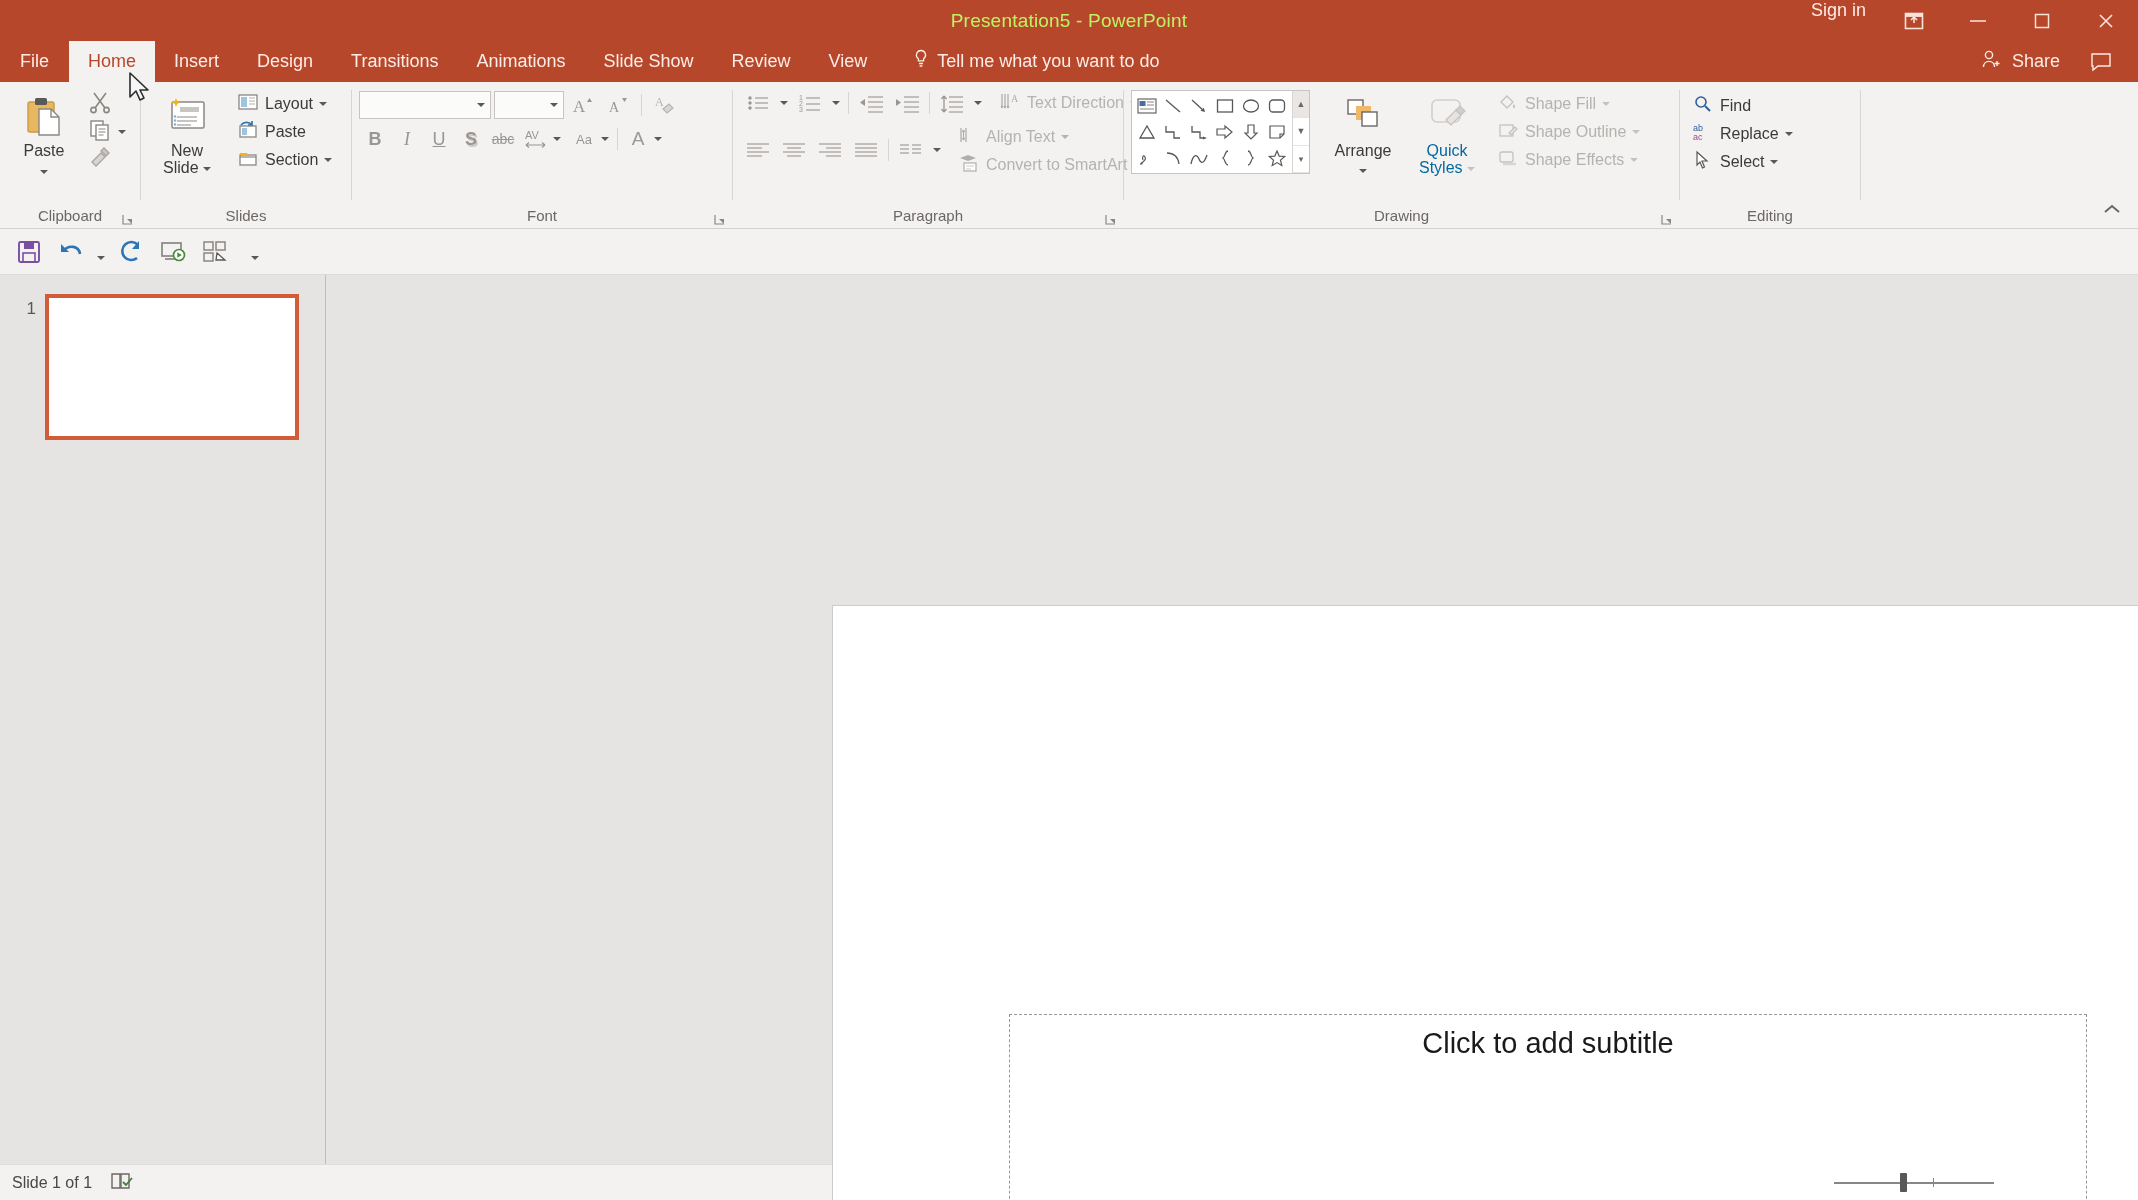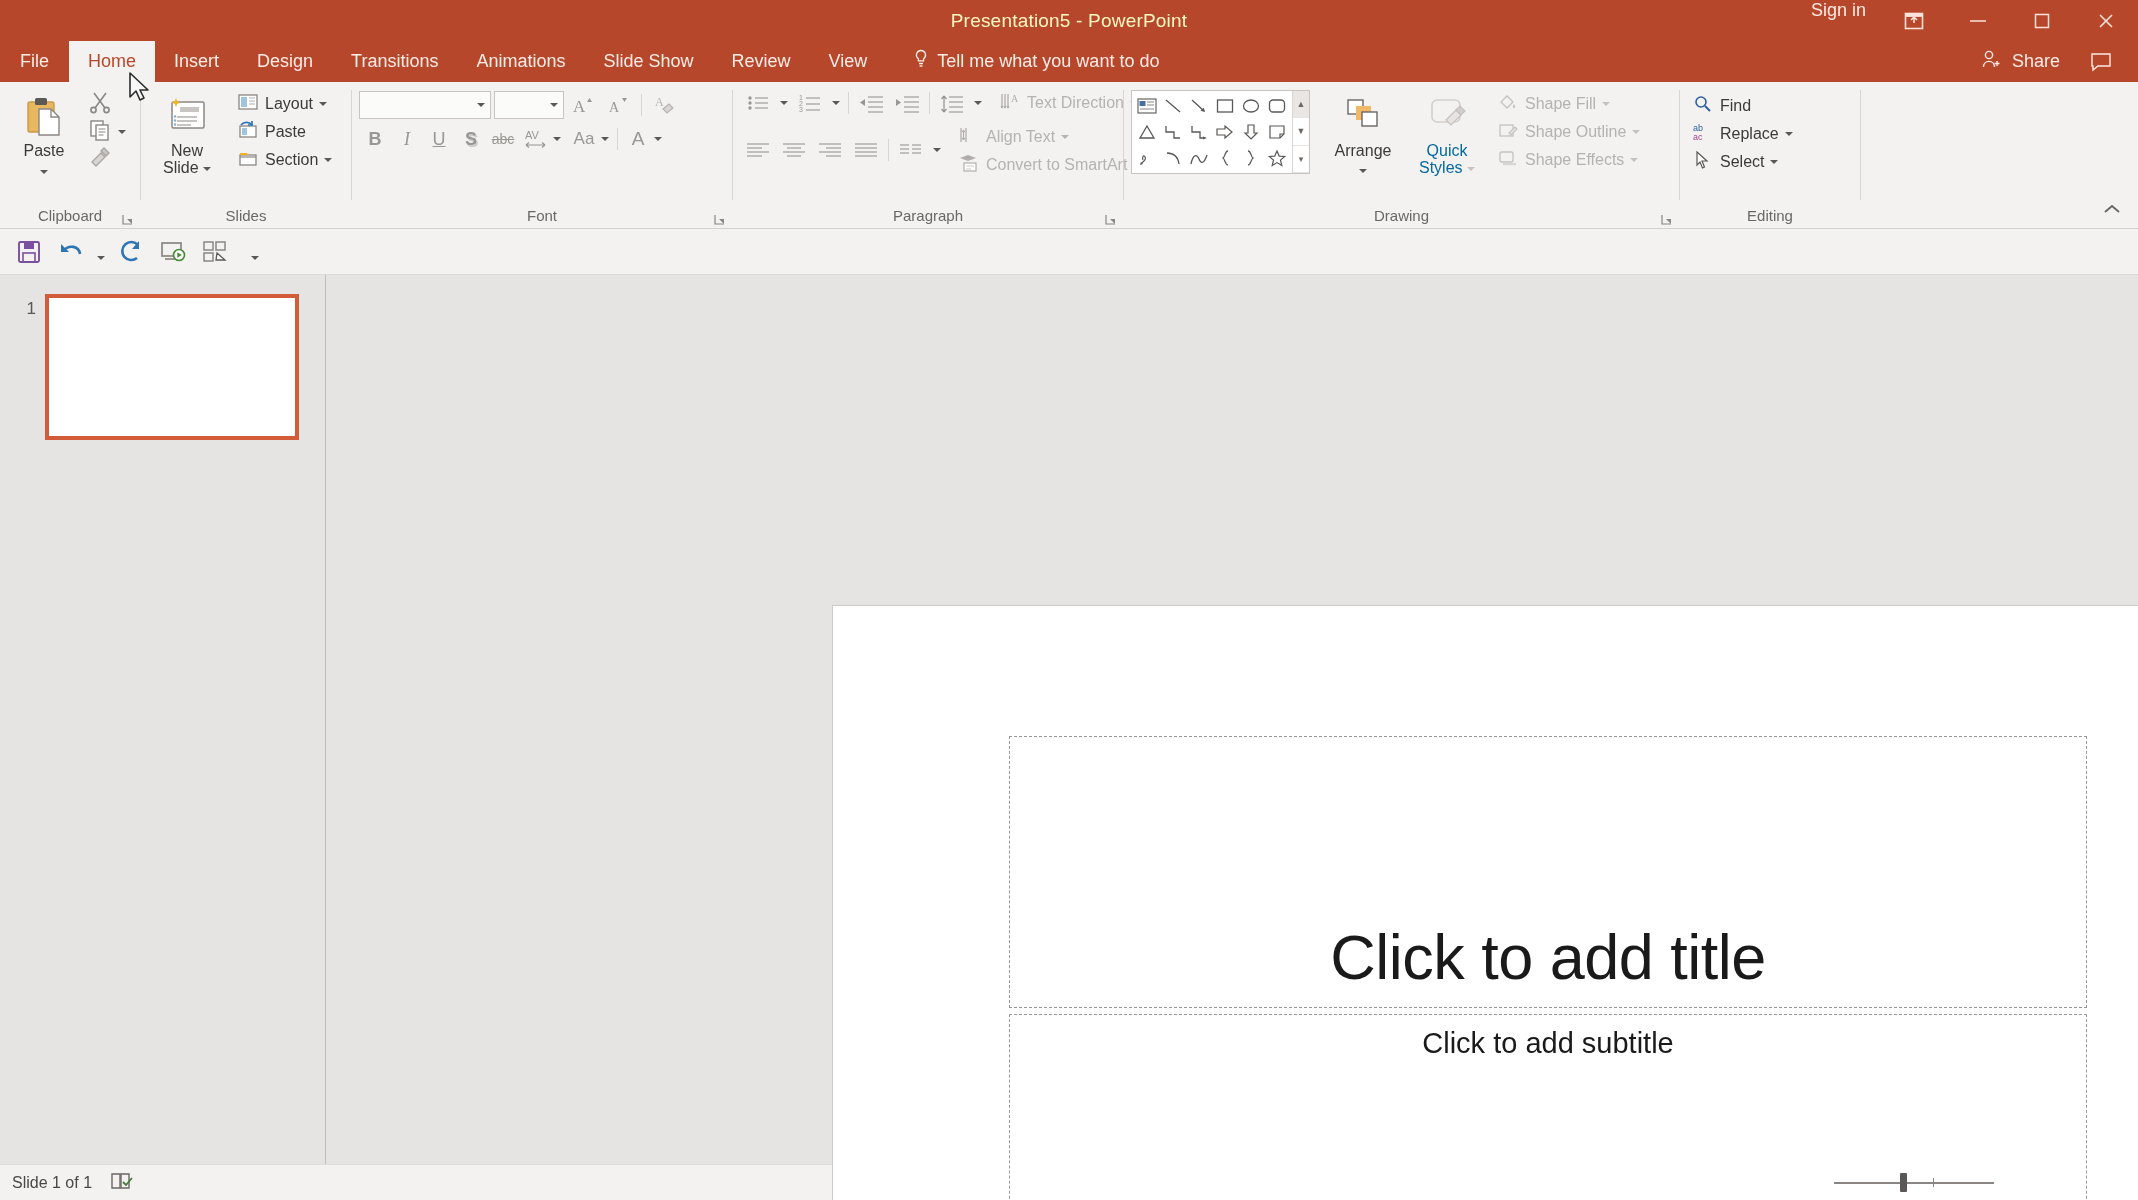--- a/index.html
+++ b/index.html
@@ -11,21 +11,21 @@
   }
   #app { position: relative; width: 2138px; height: 1200px; display: flex; flex-direction: column; }
 
   
   .titlebar {
     height: 41px; background: #b7472a; position: relative;
     display: flex; align-items: center; flex: 0 0 41px;
   }
   .title-text {
     position: absolute; left: 0; right: 0; text-align: center;
-    color: #fef9c3; font-size: 19px; letter-spacing: .2px;
+    color: #bef264; font-size: 19px; letter-spacing: .2px;
   }
   .tb-right { margin-left: auto; display: flex; height: 100%; z-index: 3; }
   .signin { color: #fdece7; font-size: 18px; padding: 0 16px; }
   .tb-btn {
     width: 64px; height: 41px; display: flex; align-items: center; justify-content: center;
     color: #fbe3dc;
   }
   .tb-btn svg { display: block; }
 
   
@@ -397,21 +397,21 @@
               <span style="font-size:14px;text-decoration:line-through">abc</span>
             </div>
           <div class="fbtn" style="width:34px">
             <svg width="26" height="22" viewBox="0 0 26 22">
                 <text x="2" y="11" font-size="11" font-family="Liberation Sans, sans-serif" fill="#9a9693">AV</text>
                 <path d="M3 17h19M3 17l3-2.5M3 17l3 2.5M22 17l-3-2.5M22 17l-3 2.5" stroke="#9a9693" stroke-width="1.2" fill="none"></path>
               </svg>
           </div>
           <i class="caret-dn" style="margin:0 6px 0 0"></i>
           <div class="fbtn" style="width:34px">
-              <span style="font-size:17px">Aa</span>
+              <span style="font-size:13px">Aa</span>
             </div>
           <i class="caret-dn" style="margin:0 4px 0 0"></i>
           <div class="vsep"></div>
           <div class="fbtn">
               <span style="font-size:19px">A</span>
             </div>
           <i class="caret-dn"></i>
         </div>
       </div>
       <div class="grp-label">Font</div>
@@ -821,23 +821,20 @@
 
     <div class="thumbpane">
       <div class="thumb-row">
         <div class="thumb-num">1</div>
         <div class="thumb"></div>
       </div>
     </div>
 
     <div class="canvaspane">
       <div class="slide">
-        <div class="ph ph-title">
-          <span>Click to add title</span>
-        </div>
         <div class="ph ph-sub">
           <span>Click to add subtitle</span>
         </div>
       </div>
     </div>
   </div>
 
   <div class="statusbar">
     <div class="sb-left">
       <span>Slide 1 of 1</span>

